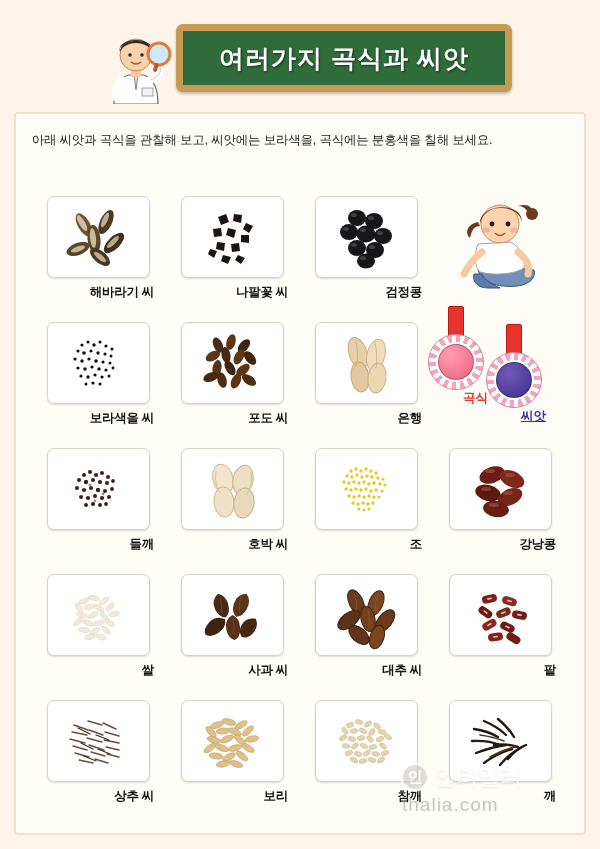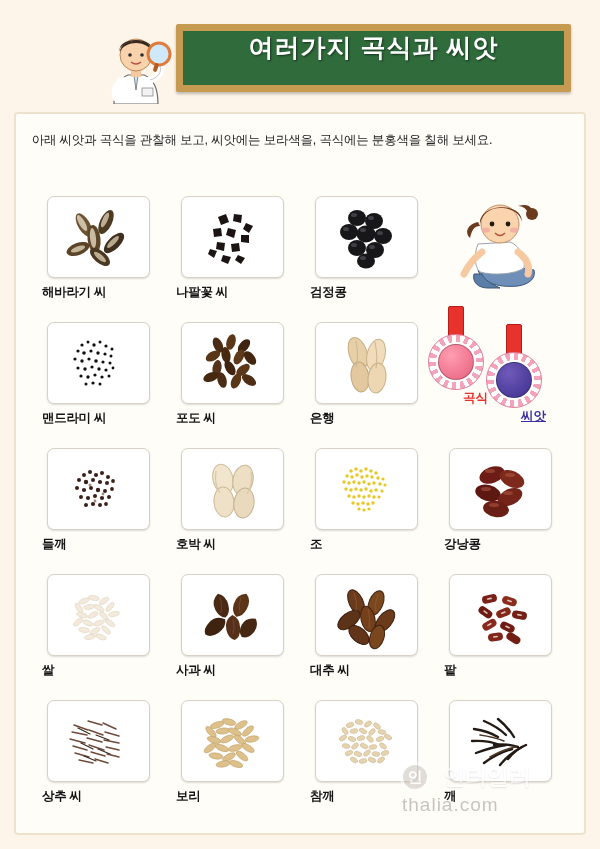--- a/index.html
+++ b/index.html
@@ -18,26 +18,26 @@
   }
   .page-border {
     position:absolute; left:14px; top:112px; width:572px; height:723px;
     border:2px solid #efe2cd;
     border-radius:4px;
     background:#fffdf8;
   }
   
   .header { position:absolute; left:0; top:0; width:600px; height:108px; }
   .board {
-    position:absolute; left:176px; top:24px; width:395px; height:68px;
+    position:absolute; left:176px; top:24px; width:336px; height:68px;
     background:#2f6b3b;
     border:7px solid #c69a50;
-    border-radius:2px;
+    border-radius:7px;
     box-shadow:0 2px 3px rgba(0,0,0,.25);
-    display:flex; justify-content:center;
+    display:flex; align-items:center; justify-content:center;
   }
   .board-title {
     color:#fff; font-size:25px; font-weight:bold; letter-spacing:1px;
     text-shadow:1px 1px 2px rgba(0,0,0,.5);
     white-space:nowrap;
   }
   
   .mascot { position:absolute; left:92px; top:28px; width:86px; height:76px; }
   .instructions {
     position:absolute; left:0; top:132px; width:524px;
@@ -55,21 +55,21 @@
   .cell.empty { visibility:hidden; }
   .thumb {
     width:103px; height:82px; margin:0 auto;
     background:#fff;
     border:1px solid #d8d2c6;
     border-radius:7px;
     box-shadow:0 1px 2px rgba(0,0,0,.14);
     position:relative; overflow:hidden;
   }
   .caption {
-    text-align:left; font-size:12.5px; color:#141414;
+    text-align:right; font-size:12.5px; color:#141414;
     margin-top:6px; font-weight:bold; letter-spacing:-0.3px;
   }
   
   .legend { position:absolute; left:422px; top:196px; width:150px; height:240px; }
   .girl { position:absolute; left:12px; top:0px; width:130px; height:104px; }
   .medal { position:absolute; width:62px; height:95px; }
   .medal .ribbon {
     position:absolute; left:22px; top:0; width:16px; height:34px;
     background:#e8322c; border:1px solid #b41d18;
     border-radius:2px;
@@ -112,21 +112,21 @@
     position:absolute; left:400px; top:762px; width:180px; height:70px;
     opacity:.55;
   }
   .wm-row { display:flex; align-items:center; }
   .wm-circle {
     width:30px; height:30px; border-radius:50%;
     border:3px solid #fff; background:#c9c3bb;
     display:flex; align-items:center; justify-content:center;
     color:#fff; font-size:15px; font-weight:bold;
   }
-  .wm-text { font-size:22px; font-weight:bold; color:#fff; text-shadow:0 1px 2px rgba(0,0,0,.2); margin-left:13px; }
+  .wm-text { font-size:22px; font-weight:bold; color:#fff; text-shadow:0 1px 2px rgba(0,0,0,.2); margin-left:4px; }
   .wm-sub { font-size:19px; color:#9b9690; letter-spacing:1px; margin-top:2px; margin-left:2px; }
 </style>
 </head>
 <body>
 
 <div class="page">
 
   <div class="header">
 
     <div class="mascot">
@@ -273,21 +273,21 @@
               <circle cx="40" cy="54" r="1.7"></circle>
               <circle cx="47" cy="52" r="1.6"></circle>
             <circle cx="54" cy="54" r="1.6"></circle>
               <circle cx="61" cy="53" r="1.5"></circle>
             <circle cx="38" cy="61" r="1.5"></circle>
               <circle cx="45" cy="60" r="1.6"></circle>
               <circle cx="52" cy="61" r="1.5"></circle>
           </g>
         </svg>
       </div>
-      <div class="caption">맨드라미 씨</div>
+      <div class="caption">보라색을 씨</div>
     </div>
 
     <div class="cell">
       <div class="thumb">
         <svg viewBox="0 0 103 82" width="103" height="82">
           <g>
             <ellipse cx="36" cy="22" rx="4.5" ry="8" fill="#4a2c14" transform="rotate(-25 36 22)"></ellipse>
             <ellipse cx="49" cy="19" rx="4.5" ry="8" fill="#5b3718" transform="rotate(15 49 19)"></ellipse>
             <ellipse cx="62" cy="23" rx="4.5" ry="8" fill="#3f2511" transform="rotate(40 62 23)"></ellipse>
             <ellipse cx="31" cy="33" rx="4.5" ry="8" fill="#5b3718" transform="rotate(60 31 33)"></ellipse>

